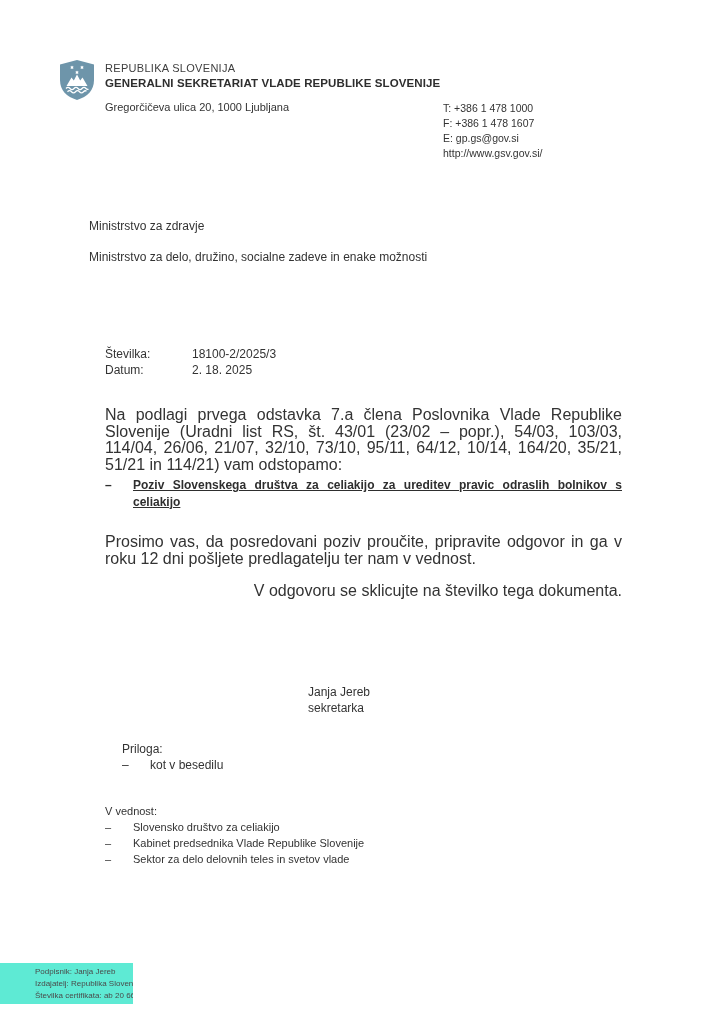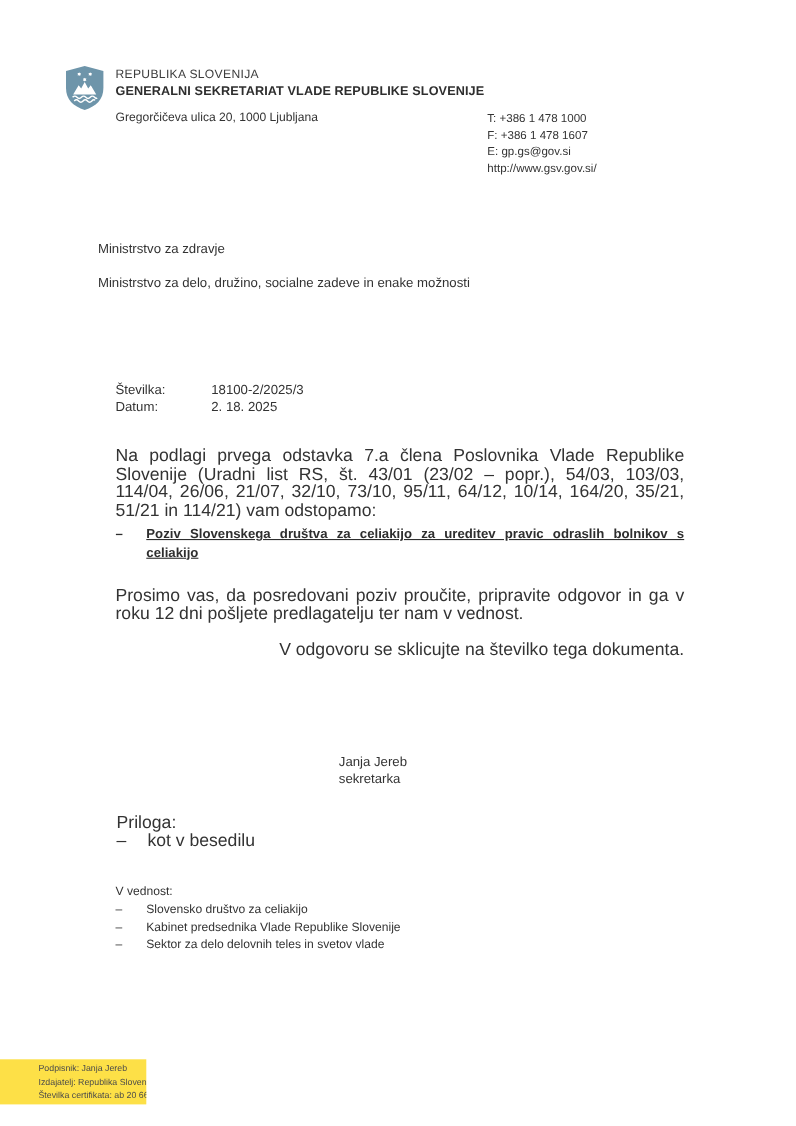--- a/index.html
+++ b/index.html
@@ -42,32 +42,32 @@
   .bullet-bold .dash { width: 28px; flex: 0 0 28px; }
   .bullet-bold .btxt { flex: 1; text-align: justify; text-decoration: underline; }
   .p2 { top: 534px; }
   .p3 { top: 583px; text-align: right; }
 
   
   .signature { position: absolute; left: 308px; top: 646px; font-size: 12px; margin-top: 39px; }
   .signature div { line-height: 15.5px; }
 
   
-  .priloga { position: absolute; left: 106px; top: 741px; font-size: 16px; }
+  .priloga { position: absolute; left: 122px; top: 741px; font-size: 12px; }
   .priloga .hrow, .cc .hrow { line-height: 16px; }
   .dash-row { display: flex; line-height: 16px; }
   .dash-row .dash { width: 28px; flex: 0 0 28px; }
 
   
   .cc { position: absolute; left: 105px; top: 803px; font-size: 11px; }
 
   
   .stamp {
     position: absolute; left: 0; top: 963px; width: 133px; height: 41px;
-    background: #fde047; padding: 3px 0 0 35px; overflow: hidden;
+    background: #5eead4; padding: 3px 0 0 35px; overflow: hidden;
   }
   .stamp div {
     font-size: 8px; line-height: 12px; color: #4a4a4a; white-space: nowrap;
   }
 </style>
 </head>
 <body>
 
 <div class="page">
 

